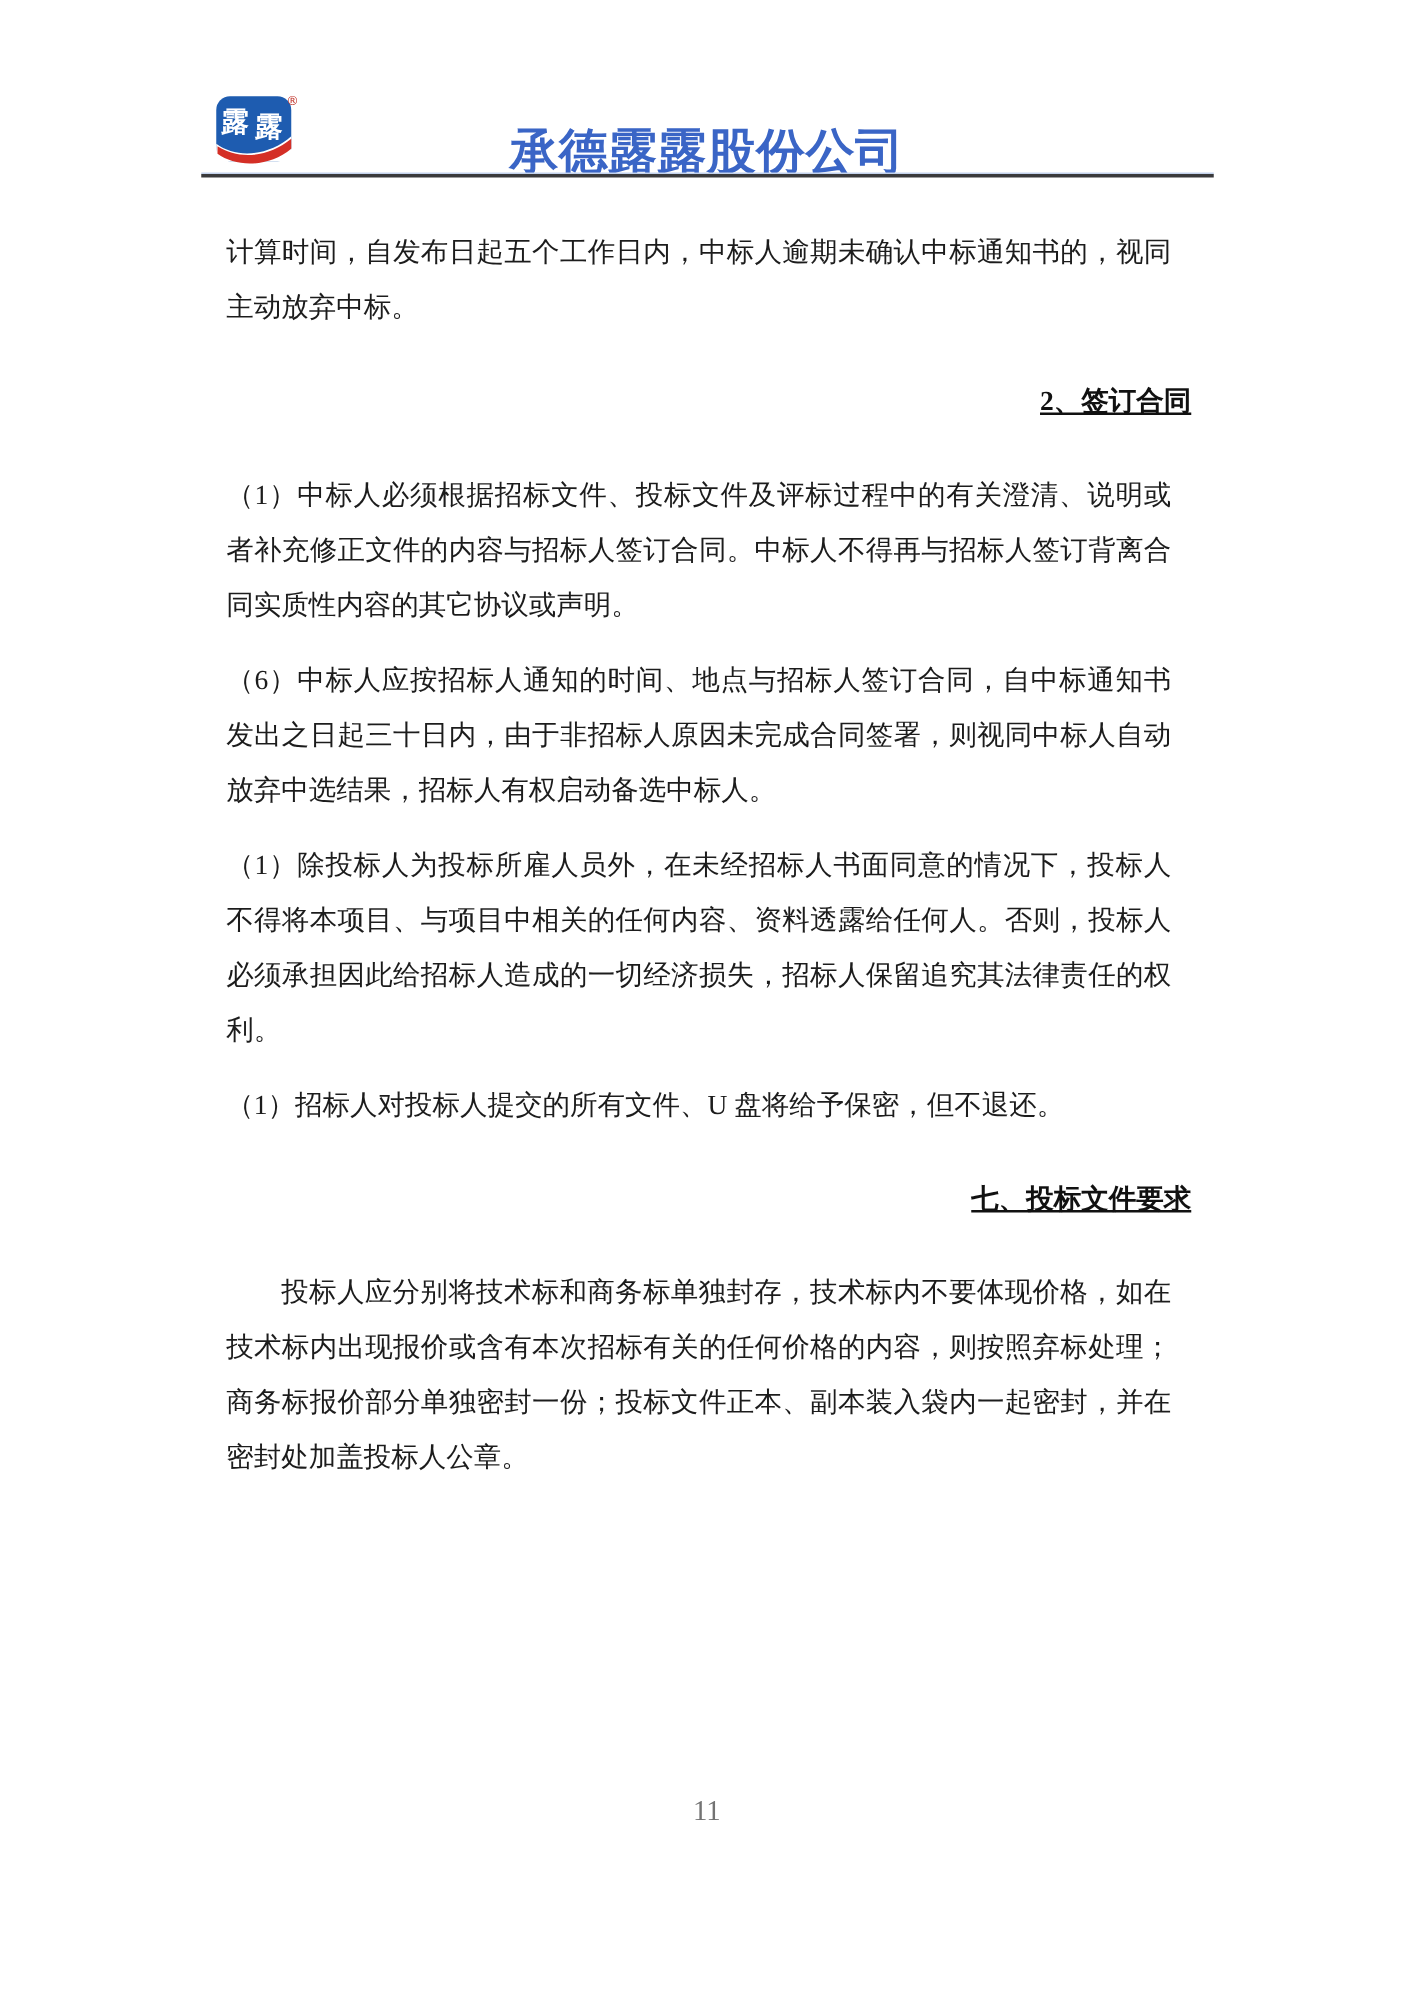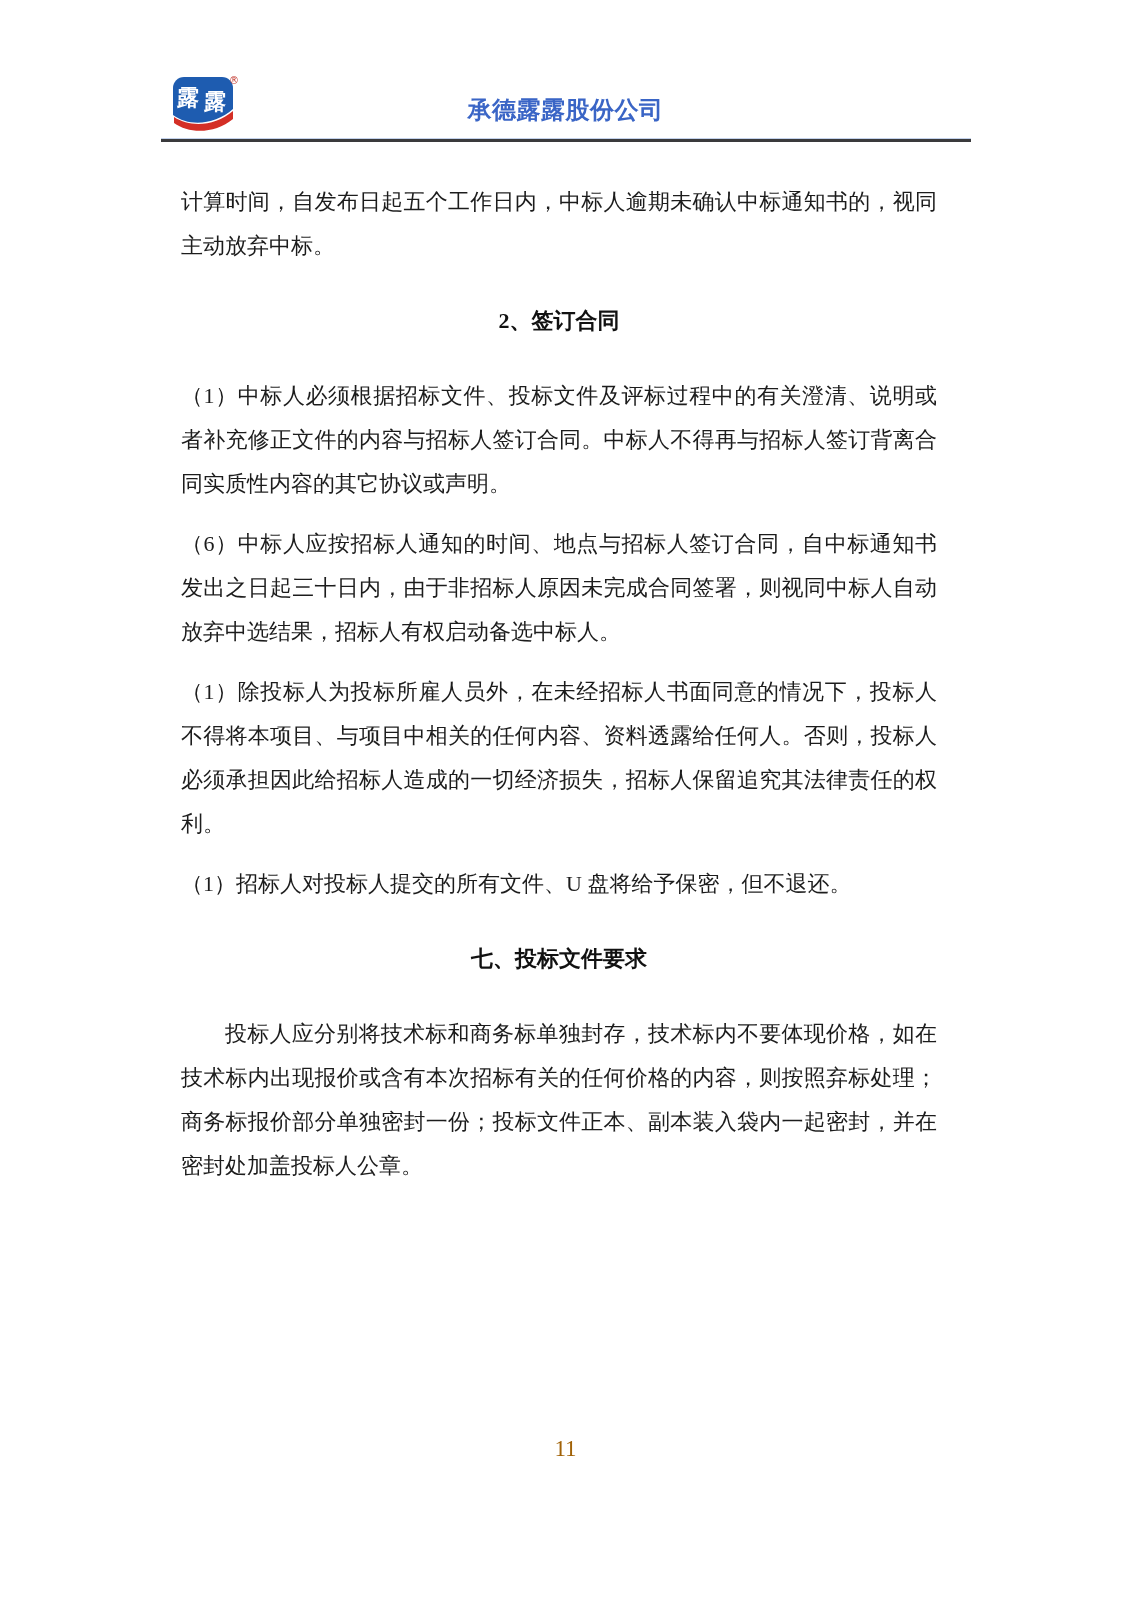--- a/index.html
+++ b/index.html
@@ -23,21 +23,21 @@
     height: 70px;
   }
   .company-title {
     position: absolute;
     left: 0;
     right: 0;
     top: 94px;
     text-align: center;
     font-family: "Liberation Sans", "DejaVu Sans", sans-serif;
     font-weight: bold;
-    font-size: 24px;
+    font-size: 39px;
     letter-spacing: 0.5px;
     color: #3a65c6;
   }
   .header-rule {
     position: absolute;
     left: 161px;
     top: 138px;
     width: 810px;
     height: 4px;
     background: linear-gradient(to bottom, #c3d2ec 0px, #c3d2ec 1px, #3a3a3c 1px, #3a3a3c 4px);
@@ -57,33 +57,34 @@
   .doc-body p {
     margin: 16px;
     font-weight: normal;
   }
   .doc-body h2 {
     margin: 31px 0;
     font-size: 22px;
     line-height: 44px;
     font-weight: bold;
     color: #111111;
-    text-align: center;
+    text-align: right;
+    text-decoration: underline;
   }
   .doc-body p.indent { text-indent: 2em; }
 
   
   .page-footer {
     position: absolute;
     left: 0;
     right: 0;
     top: 1436px;
     text-align: center;
     font-size: 23px;
-    color: #a16207;
+    color: #737373;
   }
 </style>
 </head>
 <body>
 
 <div class="page">
 
   <header>
     <div class="logo-wrap">
       <svg width="70" height="70" viewBox="0 0 70 70">

